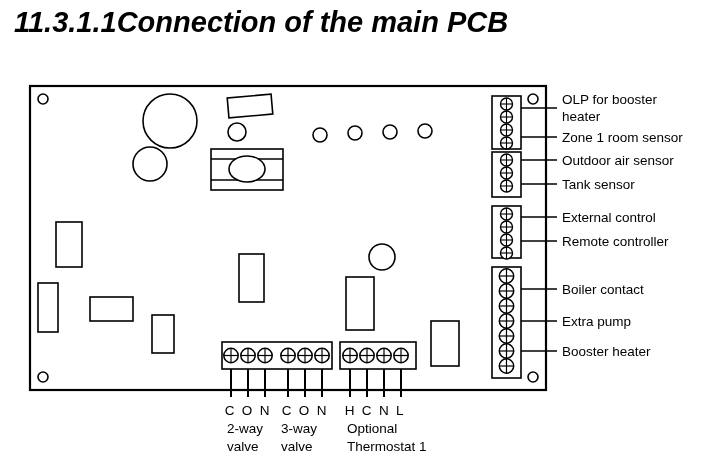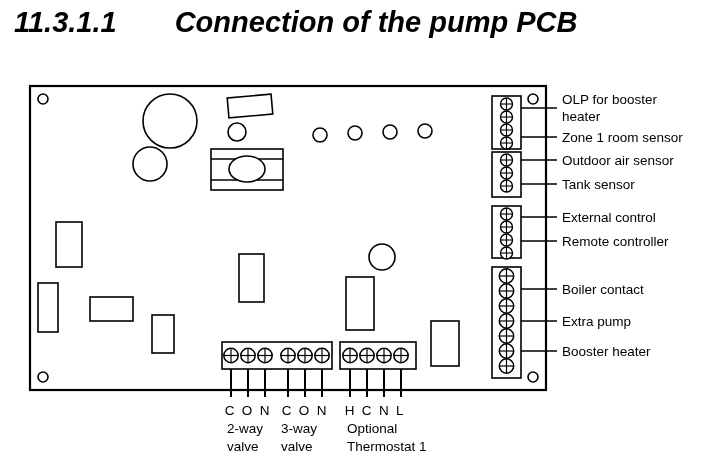--- a/index.html
+++ b/index.html
@@ -9,21 +9,20 @@
   }
   .page {
     position: relative;
     width: 708px;
     height: 476px;
     background: #ffffff;
     overflow: hidden;
   }
   .title {
     display: flex;
-    gap: 58px;
     height: 40px;
     box-sizing: border-box;
     padding: 6px 0 0 14px;
     font-family: "Liberation Sans", sans-serif;
     font-size: 29px;
     font-weight: bold;
     font-style: italic;
     color: #000;
     white-space: nowrap;
   }
@@ -43,21 +42,21 @@
   .wire { stroke: #000; stroke-width: 2; }
   .blockrect { fill: #fff; stroke: #000; stroke-width: 1.6; }
 </style>
 </head>
 <body>
 
 <div class="page">
 
   <div class="title">
     <span>11.3.1.1</span>
-    <span>Connection of the pump PCB</span>
+    <span>Connection of the main PCB</span>
   </div>
 
   <svg width="708" height="436" viewBox="0 40 708 436">
     <defs>
       <g id="screw-sm">
         <circle r="6" fill="#fff" stroke="#000" stroke-width="1.4"></circle>
         <line x1="-6" y1="0" x2="6" y2="0" stroke="#000" stroke-width="1.1"></line>
         <line x1="0" y1="-6" x2="0" y2="6" stroke="#000" stroke-width="1.1"></line>
       </g>
       <g id="screw-lg">

